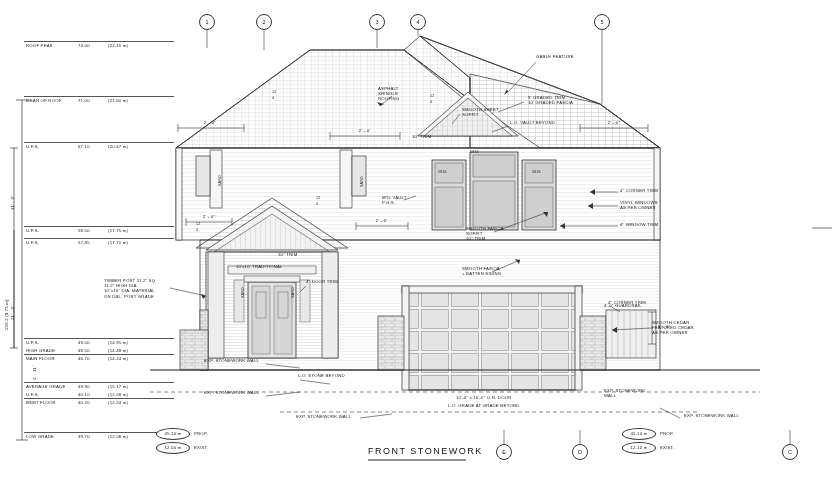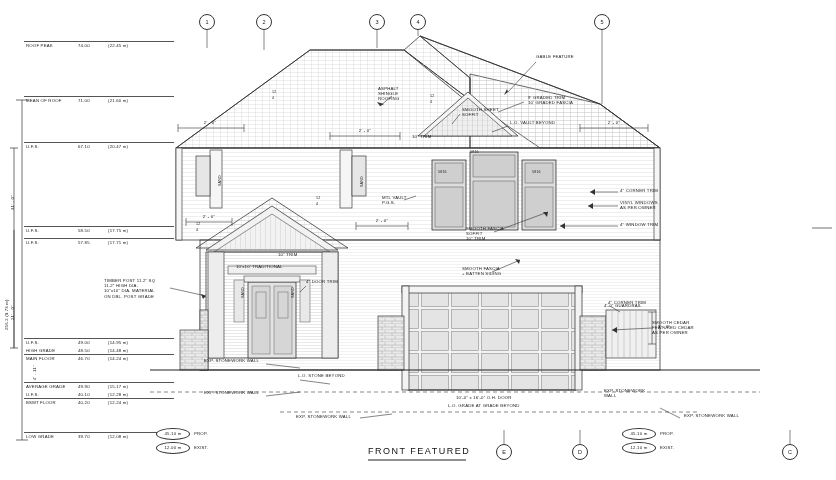--- a/index.html
+++ b/index.html
@@ -483,15 +483,15 @@
 
   <div style="position:absolute;left:622px;top:428px;">
     <div class="ell" style="left:0;top:0;width:34px;height:12px;"></div>
     <div class="txt c" style="left:0;top:3px;width:34px;">45.10 m</div>
     <div class="txt" style="left:38px;top:3px;">PROP.</div>
     <div class="ell" style="left:0;top:14px;width:34px;height:12px;"></div>
     <div class="txt c" style="left:0;top:17px;width:34px;">12.10 m</div>
     <div class="txt" style="left:38px;top:17px;">EXIST.</div>
   </div>
 
-  <div class="ttl" style="left:368px;top:446px;">FRONT FEATURED</div>
+  <div class="ttl" style="left:368px;top:446px;">FRONT STONEWORK</div>
 
 </div>
 
 </body></html>

